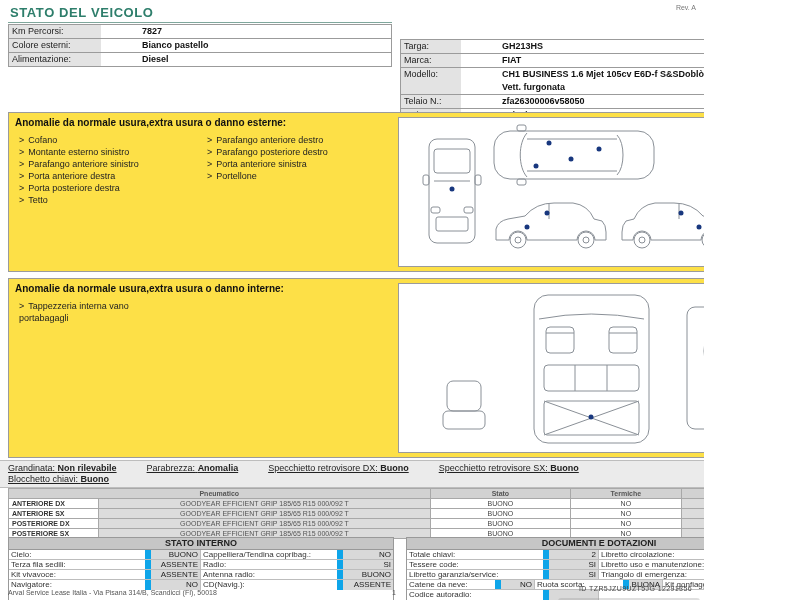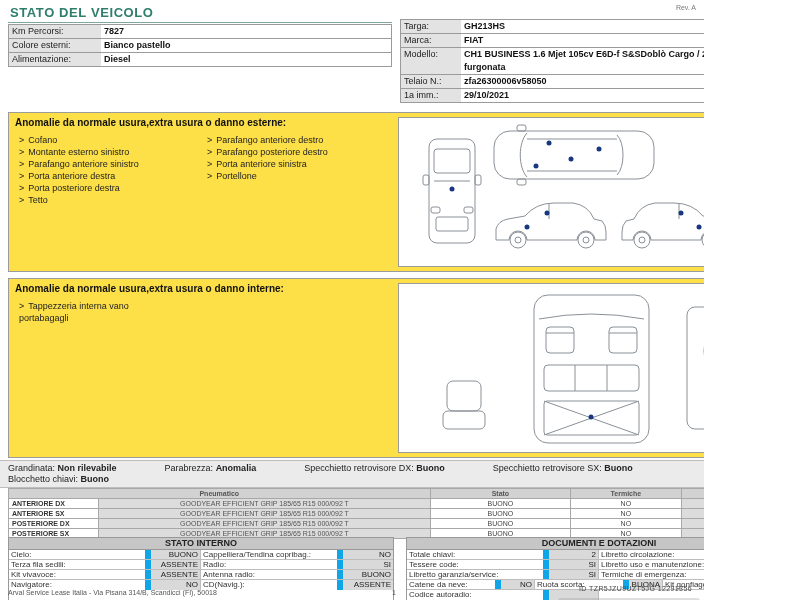--- a/index.html
+++ b/index.html
@@ -6,24 +6,24 @@
   html,body { width:800px; height:600px; background:#fff; font-family:"Liberation Sans", sans-serif; }
   .page { position:relative; width:704px; height:600px; background:#fff; overflow:hidden; color:#222;padding-left:21px; }
 
   
   .title { position:absolute; left:10px; top:5px; font-size:13px; font-weight:bold; color:#2e7e6b; letter-spacing:.6px; }
   .rev   { position:absolute; right:8px; top:4px; font-size:7px; color:#777; }
   .title-rule { position:absolute; left:8px; top:22px; width:384px; border-top:1px solid #7fa79c; }
 
   
   .info-left  { position:absolute; left:8px;   top:25px; width:384px; }
-  .info-right { position:absolute; left:400px; top:20px; width:392px; }
+  .info-right { position:absolute; left:400px; top:40px; width:392px; }
   .frow { display:flex; border:1px solid #9b9b9b; margin-top:-1px; background:#fff; font-size:9px; line-height:13px; }
   .flabel { background:#e3e3e3; padding:0 3px; flex:0 0 auto; color:#222; }
-  .fvalue { font-weight:bold; padding:0 3px; color:#111; flex:1; }
+  .fvalue { font-weight:bold; padding:0 3px; color:#111; flex:1;margin-left:38px; }
   .info-left  .flabel { width:92px; }
   .info-right .flabel { width:60px; }
 
   
   .sec { position:absolute; left:8px; width:784px; border:1px solid #9b9b9b; background:#fde047; }
   .sec-ext { top:112px; height:160px; }
   .sec-int { top:278px; height:180px; }
   .sec-title { font-size:10px; font-weight:bold; padding:4px 6px 2px 6px; color:#111; }
   .alist { display:flex; padding:4px 0 0 10px; font-size:9px; color:#222; }
   .alist ul { list-style:none; width:188px; }
@@ -32,21 +32,21 @@
   .mark { margin-right:4px; }
   .dbox { position:absolute; right:5px; top:4px; width:388px; border:1px solid #9b9b9b; background:#fff; }
   .sec-ext .dbox { height:150px; }
   .sec-int .dbox { height:170px; }
   .dsvg { width:100%; height:100%; display:block; }
 
   
   .summary { position:absolute; left:0; top:460px; width:800px; background:#ebebeb;
              border-top:1px solid #bdbdbd; border-bottom:1px solid #bdbdbd;
              font-size:9px; padding:2px 8px; color:#222; }
-  .sline { display:flex; gap:48px; line-height:11px; }
+  .sline { display:flex; gap:30px; line-height:11px;text-decoration:underline; }
   .sval { font-weight:bold; }
 
   
   .tires { position:absolute; left:8px; top:488px; width:784px; border-collapse:collapse; font-size:7px; }
   .tires th, .tires td { border:1px solid #a8a8a8; padding:0 3px; height:9px; line-height:9px; }
   .tires th { background:#d2d2d2; color:#555; text-align:center; font-weight:bold; }
   .tires .pos    { width:90px;  font-weight:bold; color:#333; background:#fff; }
   .tires .tname  { width:330px; background:#dcdcdc; color:#555; text-align:center; }
   .tires .tstato { width:140px; text-align:center; color:#444; }
   .tires .tterm  { width:110px; text-align:center; color:#444; }
@@ -321,21 +321,21 @@
       </div>
       <div class="brow">
         <span class="blabel">Tessere code:</span>
         <span class="bval">SI</span>
         <span class="blabel">Libretto uso e manutenzione:</span>
         <span class="bval">SI</span>
       </div>
       <div class="brow">
         <span class="blabel">Libretto garanzia/service:</span>
         <span class="bval">SI</span>
-        <span class="blabel">Termiche di emergenza:</span>
+        <span class="blabel">Triangolo di emergenza:</span>
         <span class="bval">SI</span>
       </div>
       <div class="brow">
         <span class="blabel">Catene da neve:</span>
         <span class="bval narrow">NO</span>
         <span class="blabel">Ruota scorta:</span>
         <span class="bval narrow">BUONA</span>
         <span class="blabel">Kit gonfiaggio:</span>
         <span class="bval narrow">NO</span>
       </div>

